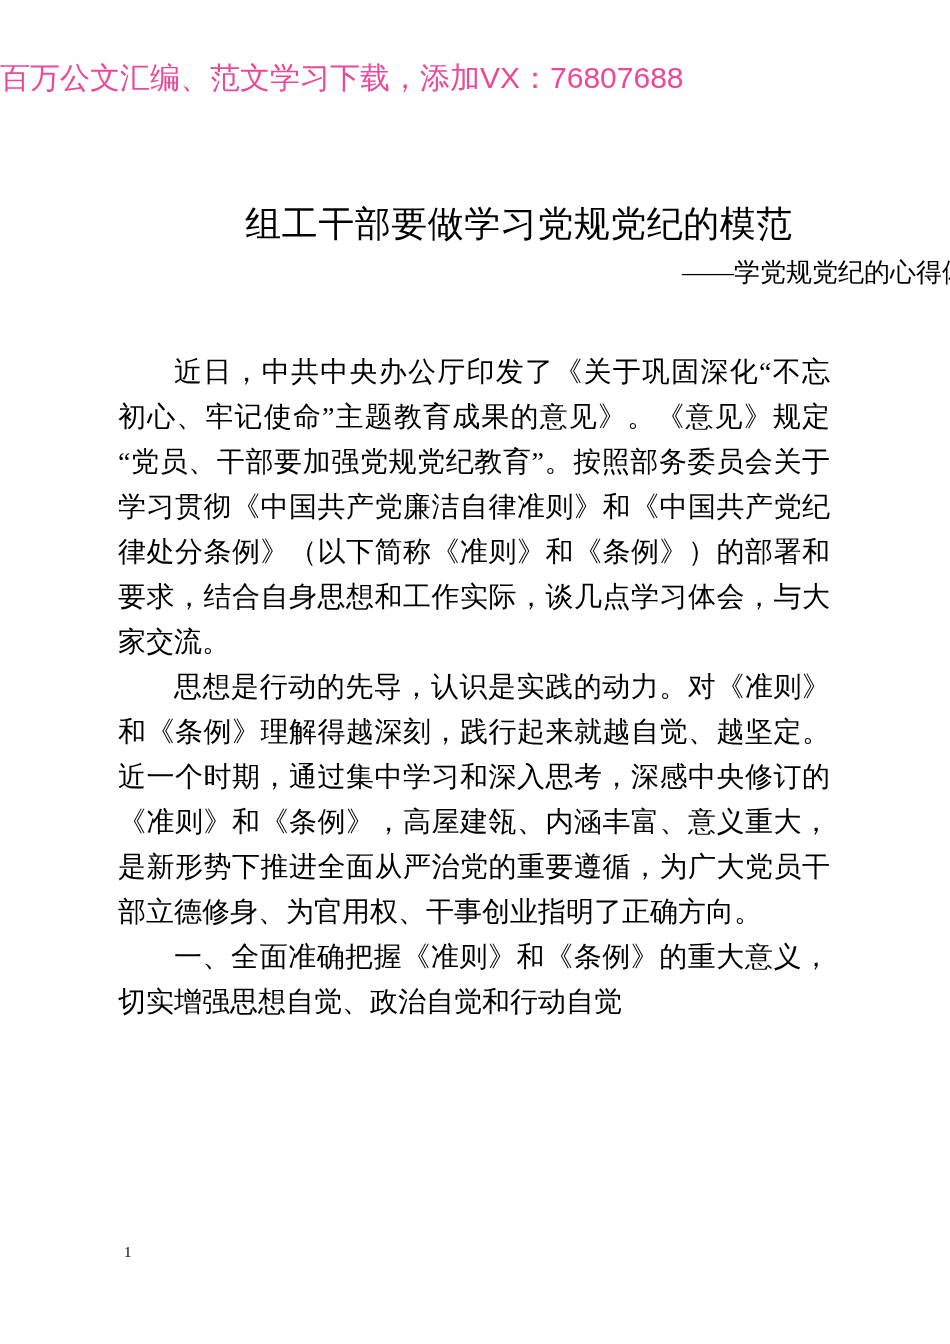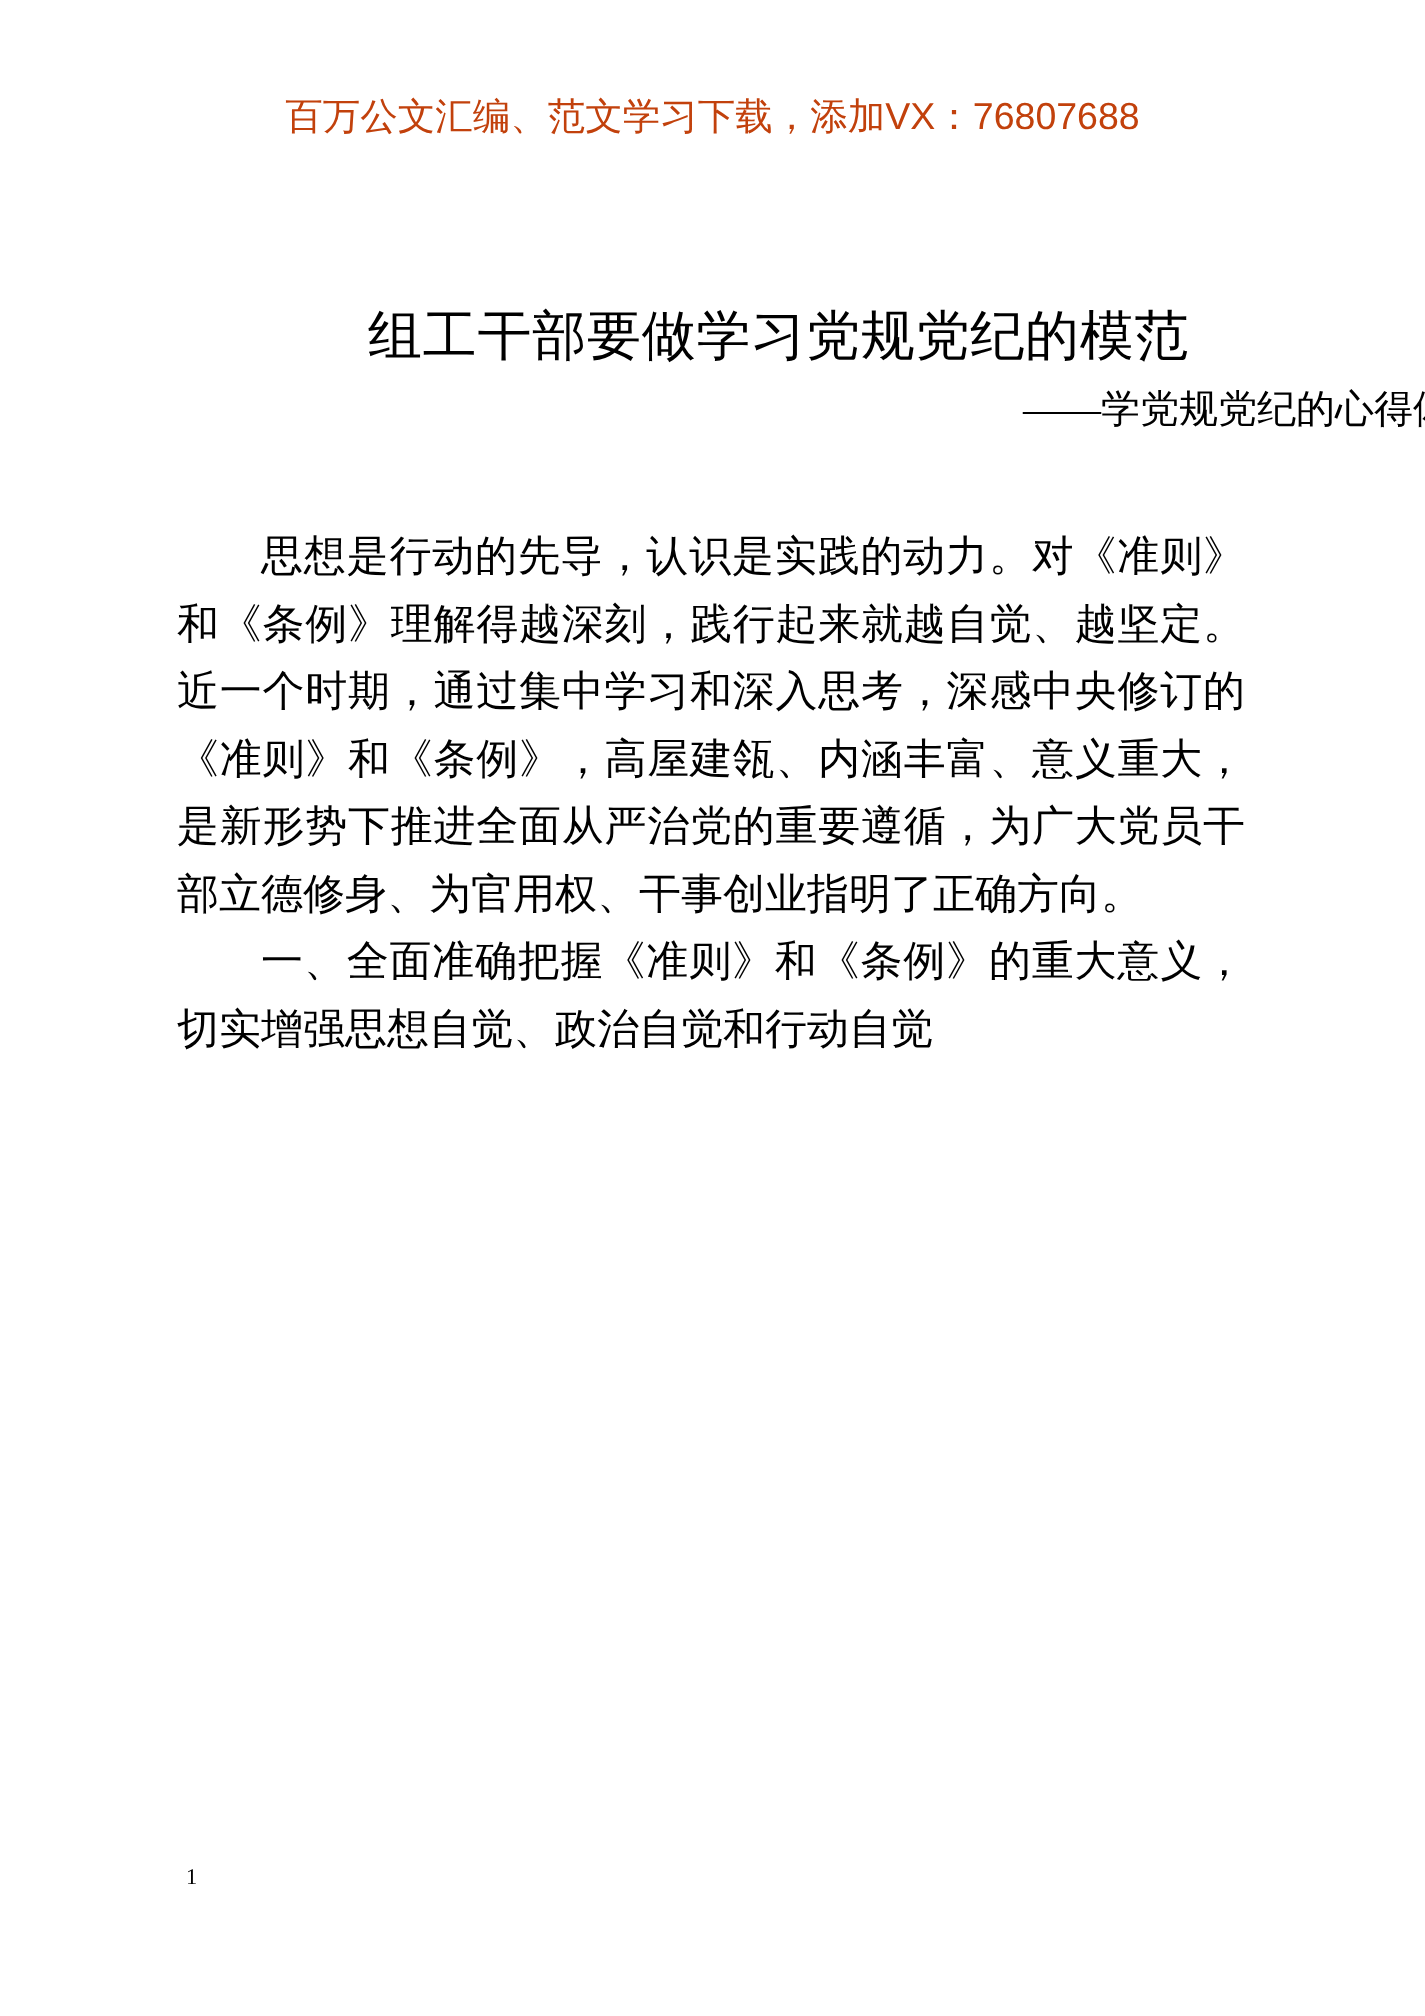--- a/index.html
+++ b/index.html
@@ -10,25 +10,25 @@
     background: #ffffff;
     overflow: hidden;
     font-family: "Liberation Serif", "DejaVu Serif", serif;
     color: #000000;
   }
   .notice {
     position: absolute;
     top: 64px;
     left: 0;
     width: 100%;
-    text-align: center;
+    text-align: left;
     font-family: "Liberation Sans", "DejaVu Sans", sans-serif;
-    font-size: 25px;
+    font-size: 30px;
     line-height: 28px;
-    color: #c2410c;
+    color: #ec4899;
     white-space: nowrap;
   }
   .head-block {
     position: absolute;
     top: 198px;
     left: 0;
     width: 100%;
     text-align: center;
     padding-left: 44px;
   }
@@ -74,19 +74,20 @@
 <div class="page">
 
   <div class="notice">百万公文汇编、范文学习下载，添加VX：76807688</div>
 
   <div class="head-block">
     <h1 class="doc-title">组工干部要做学习党规党纪的模范</h1>
     <h2 class="doc-subtitle">——学党规党纪的心得体会</h2>
   </div>
 
   <div class="doc-body">
+      <p class="para"><span>近日，中共中央办公厅印发了《关于巩固深化“不忘初心、牢记使命”主题教育成果的意见》。《意见》规定“党员、干部要加强党规党纪教育”。按照部务委员会关于学习贯彻《中国共产党廉洁自律准则》和《中国共产党纪律处分条例》（以下简称《准则》和《条例》）的部署和要求，结合自身思想和工作实际，谈几点学习体会，与大家交流。</span></p>
       <p class="para"><span>思想是行动的先导，认识是实践的动力。对《准则》和《条例》理解得越深刻，践行起来就越自觉、越坚定。近一个时期，通过集中学习和深入思考，深感中央修订的《准则》和《条例》，高屋建瓴、内涵丰富、意义重大，是新形势下推进全面从严治党的重要遵循，为广大党员干部立德修身、为官用权、干事创业指明了正确方向。</span></p>
       <p class="para"><span>一、全面准确把握《准则》和《条例》的重大意义，切实增强思想自觉、政治自觉和行动自觉</span></p>
     </div>
 
   <div class="page-number">1</div>
 
 </div>
 
 </body></html>

